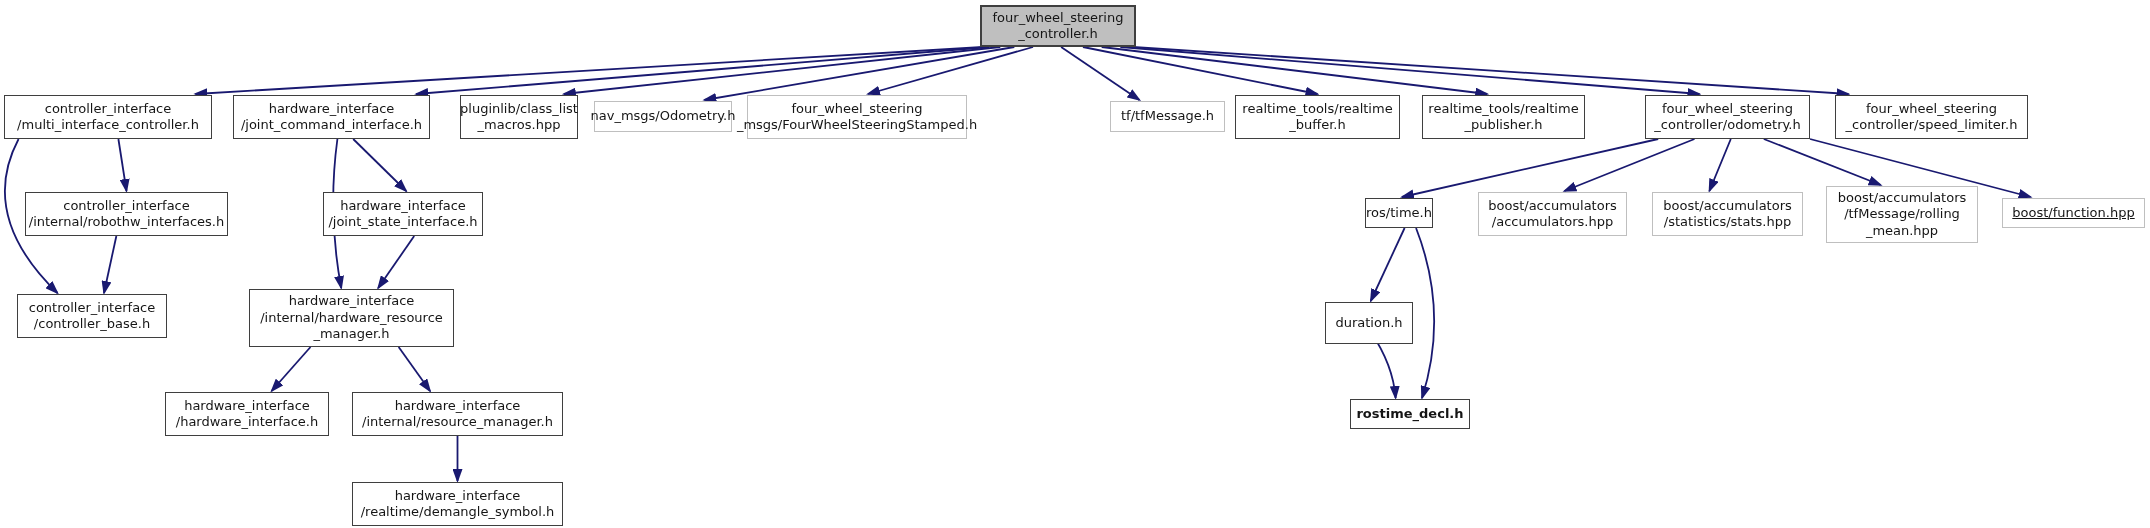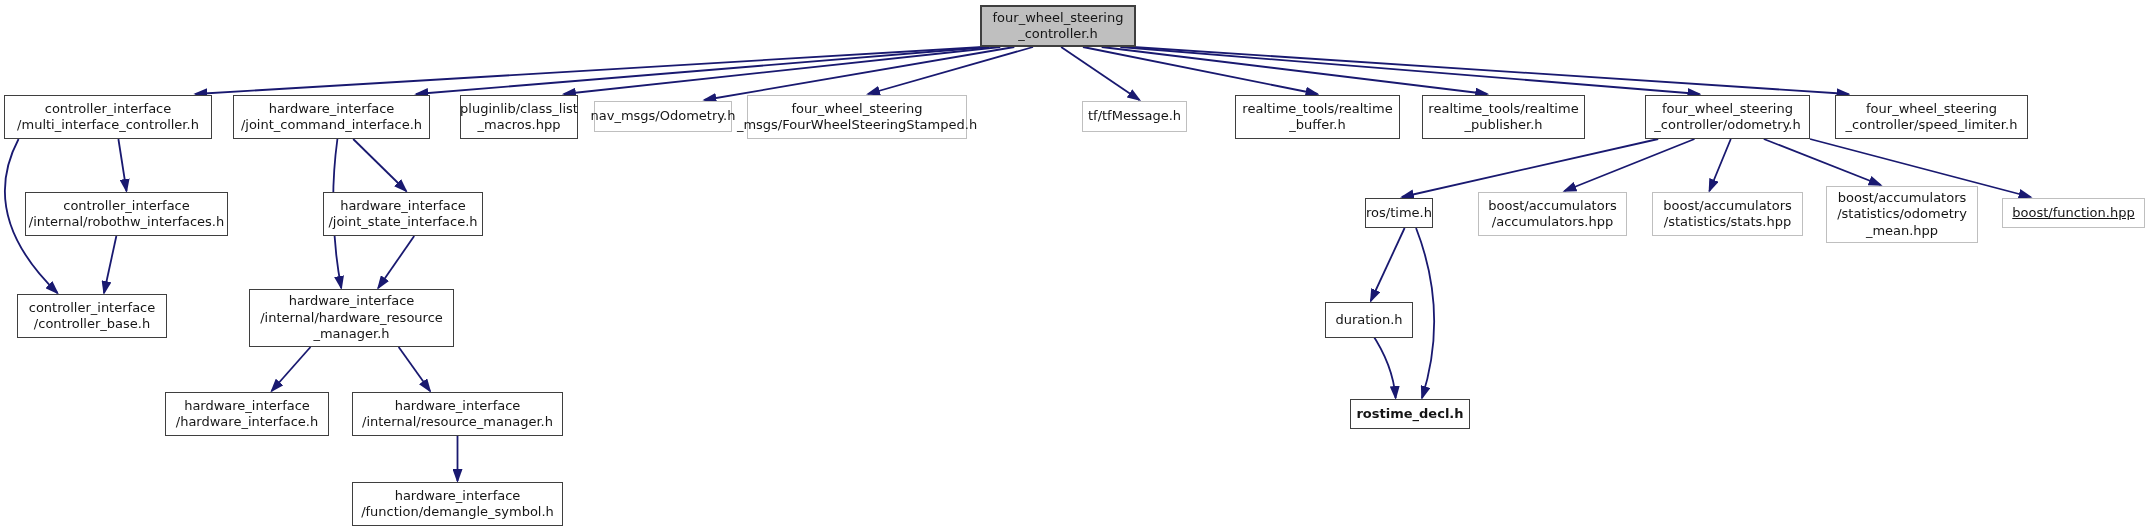--- a/index.html
+++ b/index.html
@@ -81,21 +81,21 @@
       <div class="lbl">pluginlib/class_list</div>
       <div class="lbl">_macros.hpp</div>
     </div>
     <div class="node external" style="left: 594px; top: 101px; width: 138px; height: 31px;">
       <div class="lbl">nav_msgs/Odometry.h</div>
     </div>
     <div class="node external" style="left: 747px; top: 95px; width: 220px; height: 44px;">
       <div class="lbl">four_wheel_steering</div>
       <div class="lbl">_msgs/FourWheelSteeringStamped.h</div>
     </div>
-    <div class="node external" style="left: 1082px; top: 101px; width: 105px; height: 31px;">
+    <div class="node external" style="left: 1110px; top: 101px; width: 115px; height: 31px;">
       <div class="lbl">tf/tfMessage.h</div>
     </div>
     <div class="node internal" style="left: 1235px; top: 95px; width: 165px; height: 44px;">
       <div class="lbl">realtime_tools/realtime</div>
       <div class="lbl">_buffer.h</div>
     </div>
     <div class="node internal" style="left: 1422px; top: 95px; width: 163px; height: 44px;">
       <div class="lbl">realtime_tools/realtime</div>
       <div class="lbl">_publisher.h</div>
     </div>
@@ -121,46 +121,46 @@
     <div class="node external" style="left: 1478px; top: 192px; width: 149px; height: 44px;">
       <div class="lbl">boost/accumulators</div>
       <div class="lbl">/accumulators.hpp</div>
     </div>
     <div class="node external" style="left: 1652px; top: 192px; width: 151px; height: 44px;">
       <div class="lbl">boost/accumulators</div>
       <div class="lbl">/statistics/stats.hpp</div>
     </div>
     <div class="node external" style="left: 1826px; top: 186px; width: 152px; height: 57px;">
       <div class="lbl">boost/accumulators</div>
-      <div class="lbl">/statistics/odometry</div>
+      <div class="lbl">/tfMessage/rolling</div>
       <div class="lbl">_mean.hpp</div>
     </div>
     <div class="node external" style="left: 2002px; top: 198px; width: 143px; height: 30px; text-decoration: underline;">
       <div class="lbl">boost/function.hpp</div>
     </div>
     <div class="node internal" style="left: 17px; top: 294px; width: 150px; height: 44px;">
       <div class="lbl">controller_interface</div>
       <div class="lbl">/controller_base.h</div>
     </div>
     <div class="node internal" style="left: 249px; top: 289px; width: 205px; height: 58px;">
       <div class="lbl">hardware_interface</div>
       <div class="lbl">/internal/hardware_resource</div>
       <div class="lbl">_manager.h</div>
     </div>
-    <div class="node internal" style="left: 1325px; top: 302px; width: 88px; height: 36px; text-align: center;">
+    <div class="node internal" style="left: 1325px; top: 302px; width: 88px; height: 42px; text-align: center;">
       <div class="lbl">duration.h</div>
     </div>
     <div class="node internal" style="left: 165px; top: 392px; width: 164px; height: 44px;">
       <div class="lbl">hardware_interface</div>
       <div class="lbl">/hardware_interface.h</div>
     </div>
     <div class="node internal" style="left: 352px; top: 392px; width: 211px; height: 44px;">
       <div class="lbl">hardware_interface</div>
       <div class="lbl">/internal/resource_manager.h</div>
     </div>
     <div class="node internal" style="left: 1350px; top: 399px; width: 120px; height: 30px; font-weight: bold;">
       <div class="lbl">rostime_decl.h</div>
     </div>
     <div class="node internal" style="left: 352px; top: 482px; width: 211px; height: 44px;">
       <div class="lbl">hardware_interface</div>
-      <div class="lbl">/function/demangle_symbol.h</div>
+      <div class="lbl">/realtime/demangle_symbol.h</div>
     </div>
   </div>
 
 </body></html>

